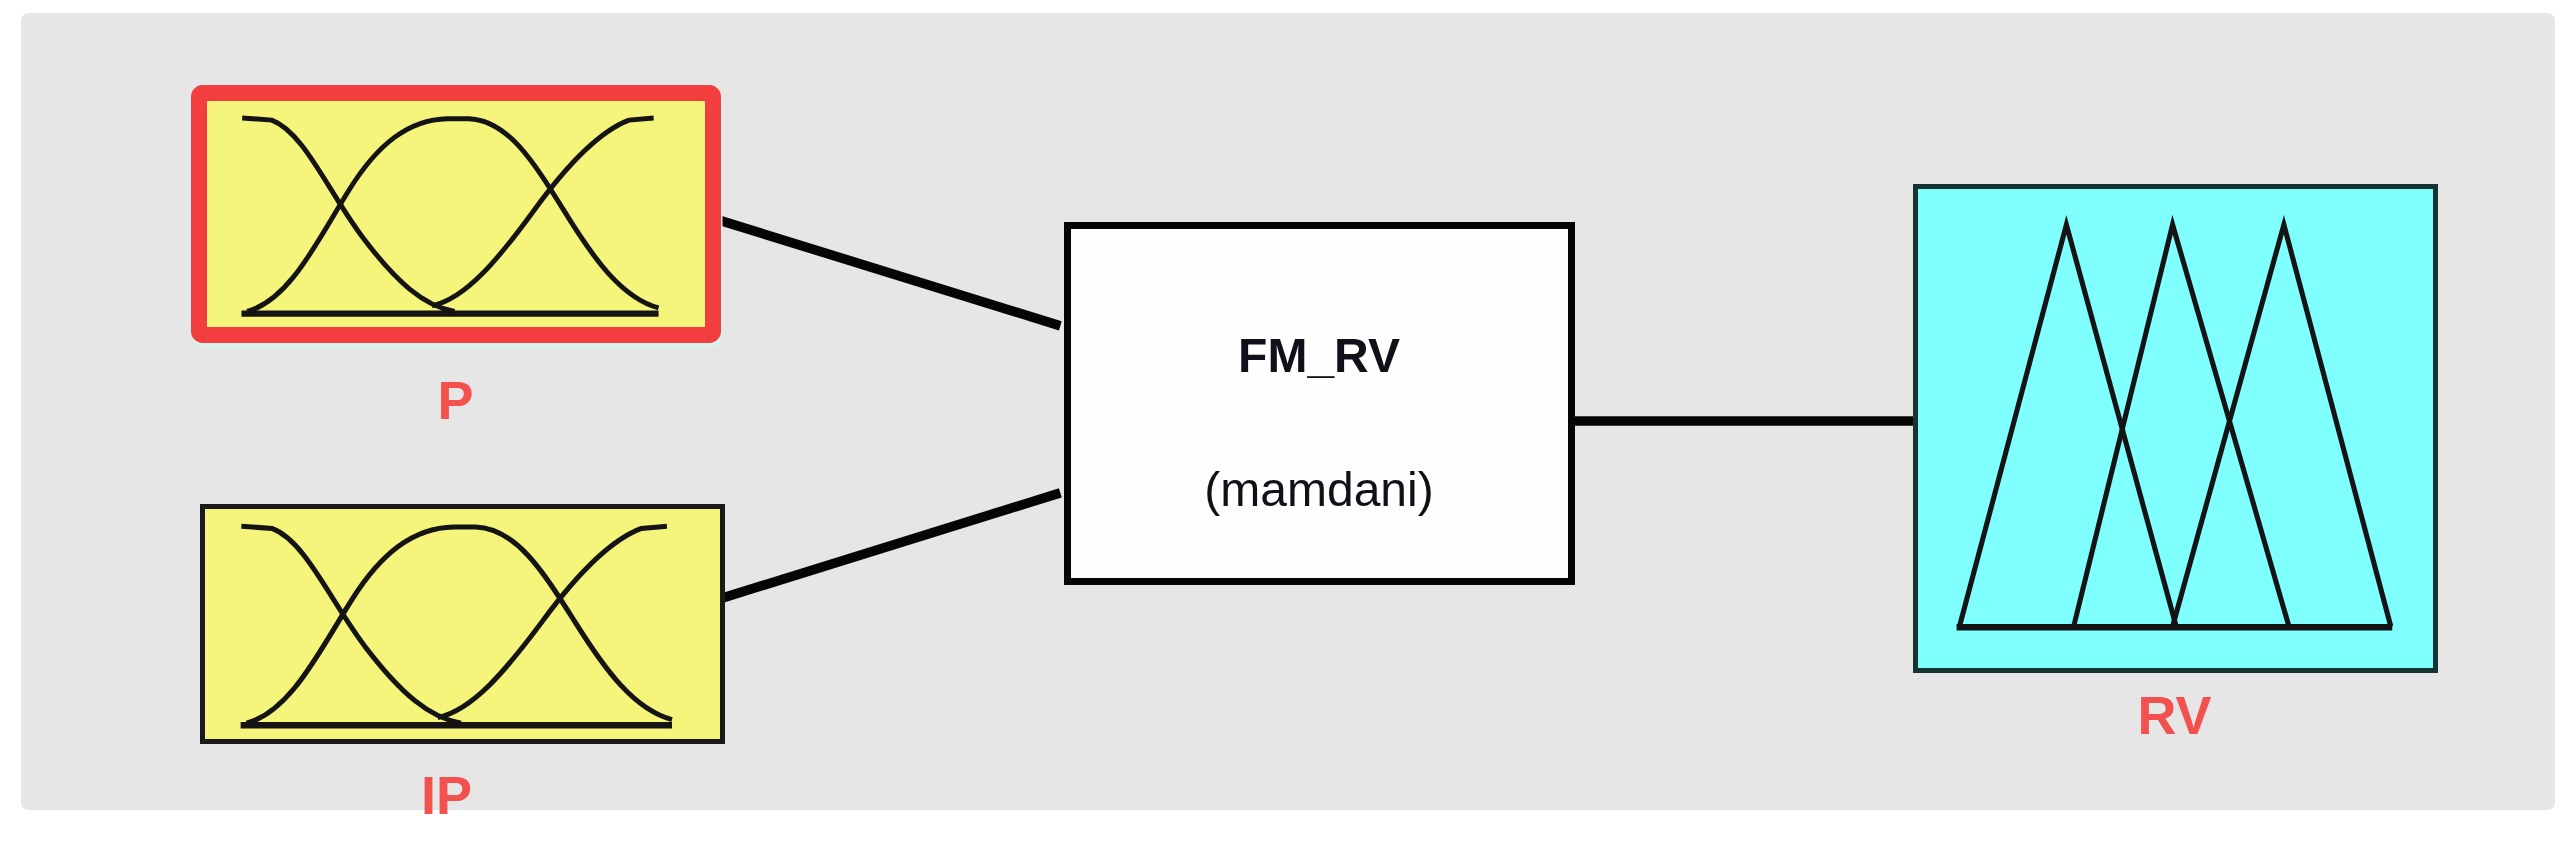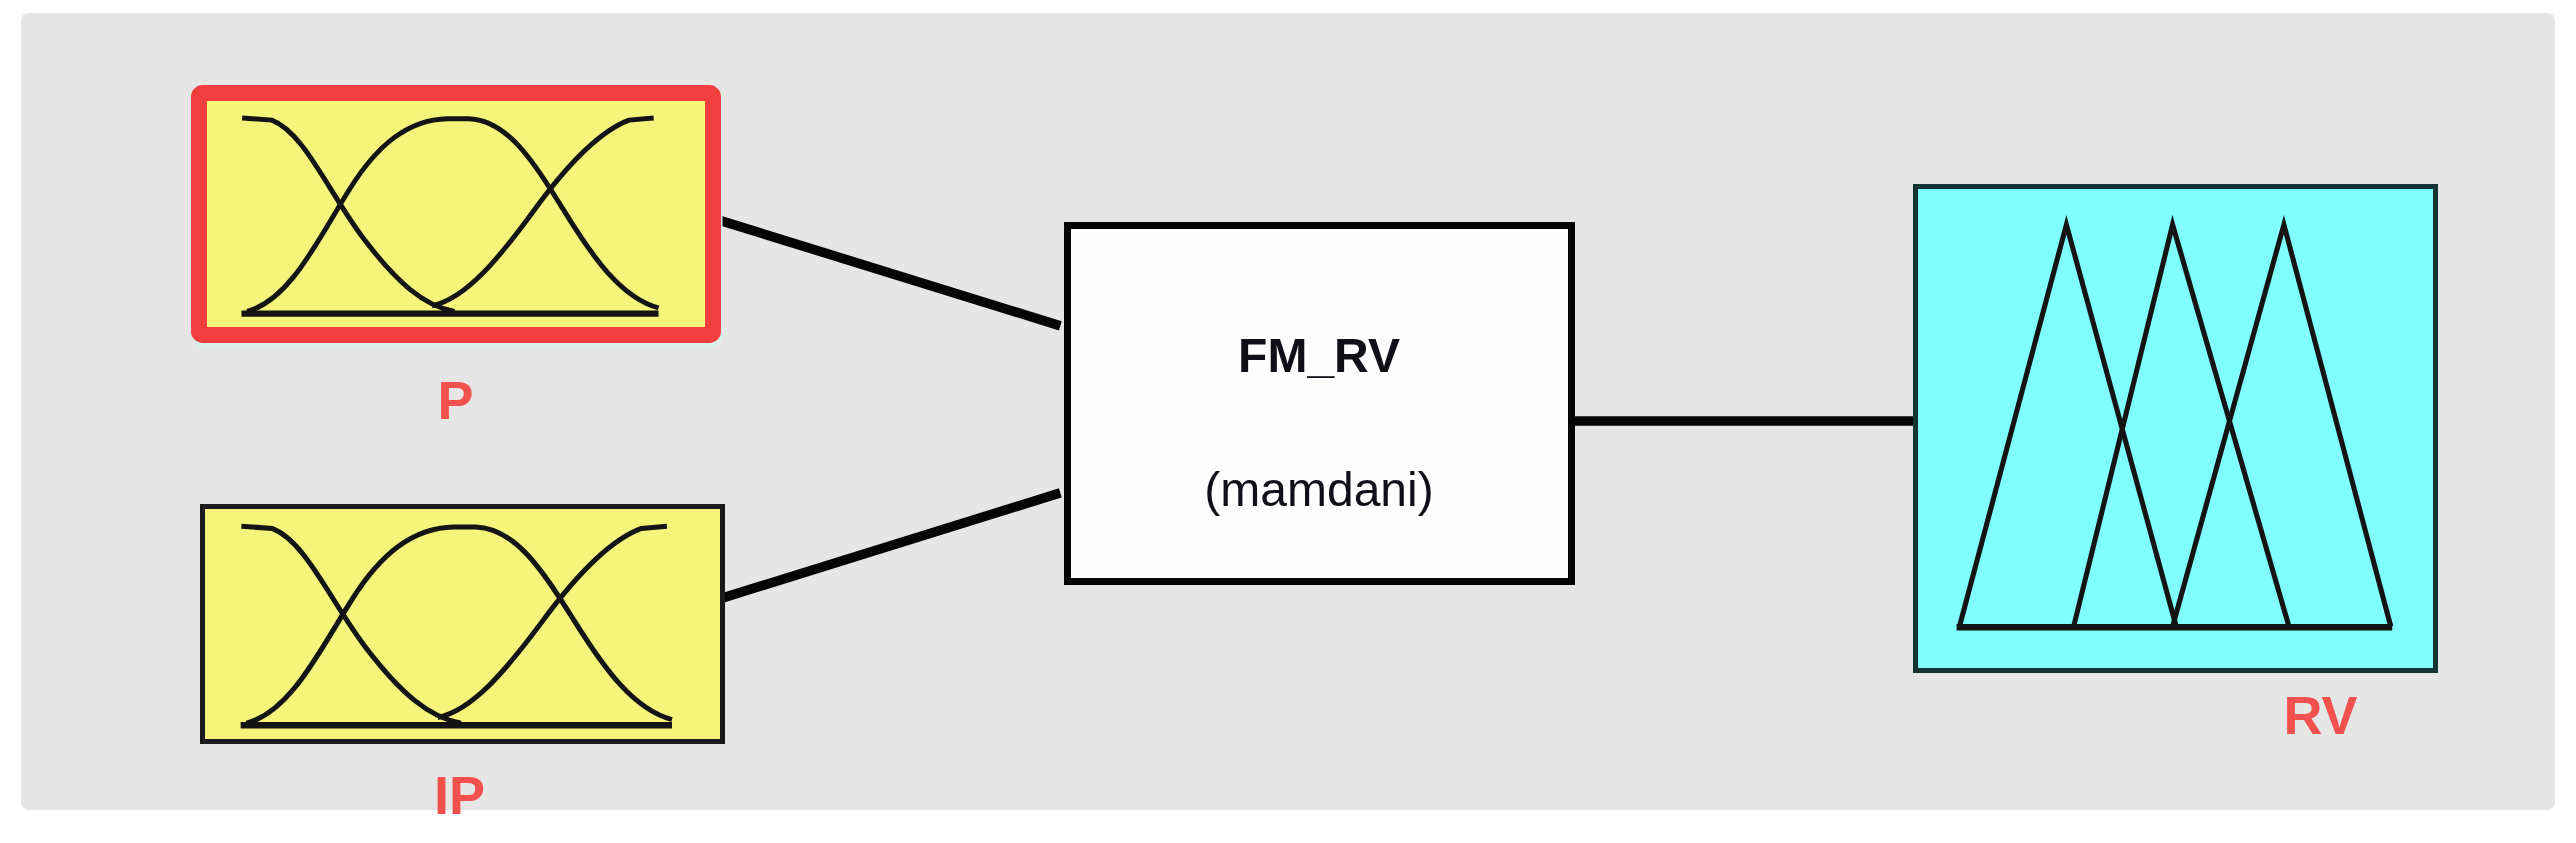--- a/index.html
+++ b/index.html
@@ -14,22 +14,22 @@
           box-shadow:1.5px 4.4px 0 0 #d9f2ee;}
   #node-ip{left:179px;top:491px;width:525px;height:240px;background:#f5f57b;
            border:5.9px solid #1a1a1a;}
   #node-fmrv{left:1035px;top:209px;width:511px;height:363px;background:#fefefe;
              border:7.3px solid #050505;margin-left:8px;}
   #node-rv{left:1892px;top:171px;width:525px;height:489px;background:#80ffff;
            border:5.1px solid #143434;}
   .block-label{position:absolute;width:366px;text-align:center;
                font-size:54px;font-weight:700;color:#f2514e;line-height:1;}
   #label-p{left:252px;top:360px;}
-  #label-ip{left:256px;top:755px;}
-  #label-rv{left:1971px;top:675px;text-align:right;}
+  #label-ip{left:243px;top:755px;}
+  #label-rv{left:1971px;top:675px;}
   .sys-text{position:absolute;left:0;width:100%;text-align:center;color:#101018;
             font-size:48px;font-weight:700;line-height:1;}
   #fmrv-name{top:103px;}
   #fmrv-type{top:237px;font-weight:400;}
   #wires{position:absolute;left:0;top:0;width:2576px;height:844px;}
   .mf-stroke{stroke:#141414;stroke-width:7;fill:none;}
   .mf-axis{stroke:#141414;stroke-width:9;fill:none;}
 </style>
 </head>
 <body>

